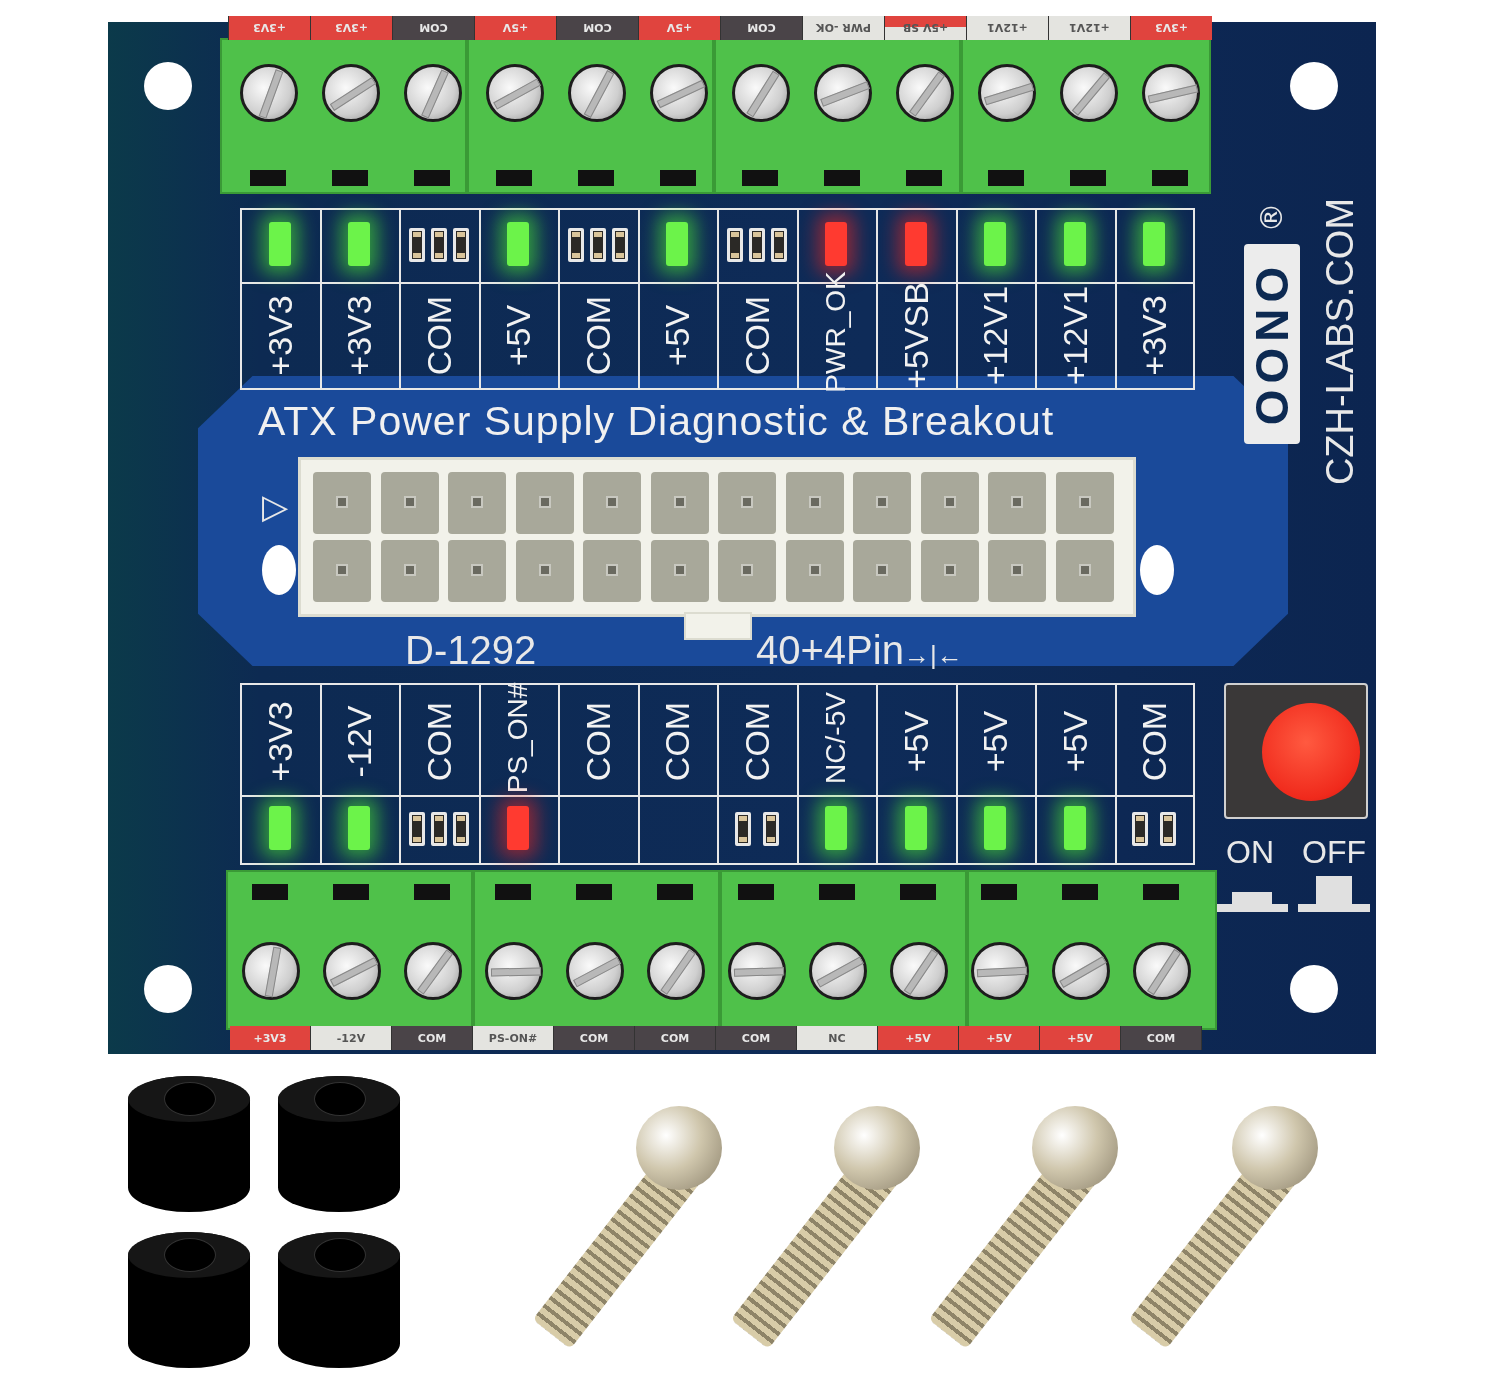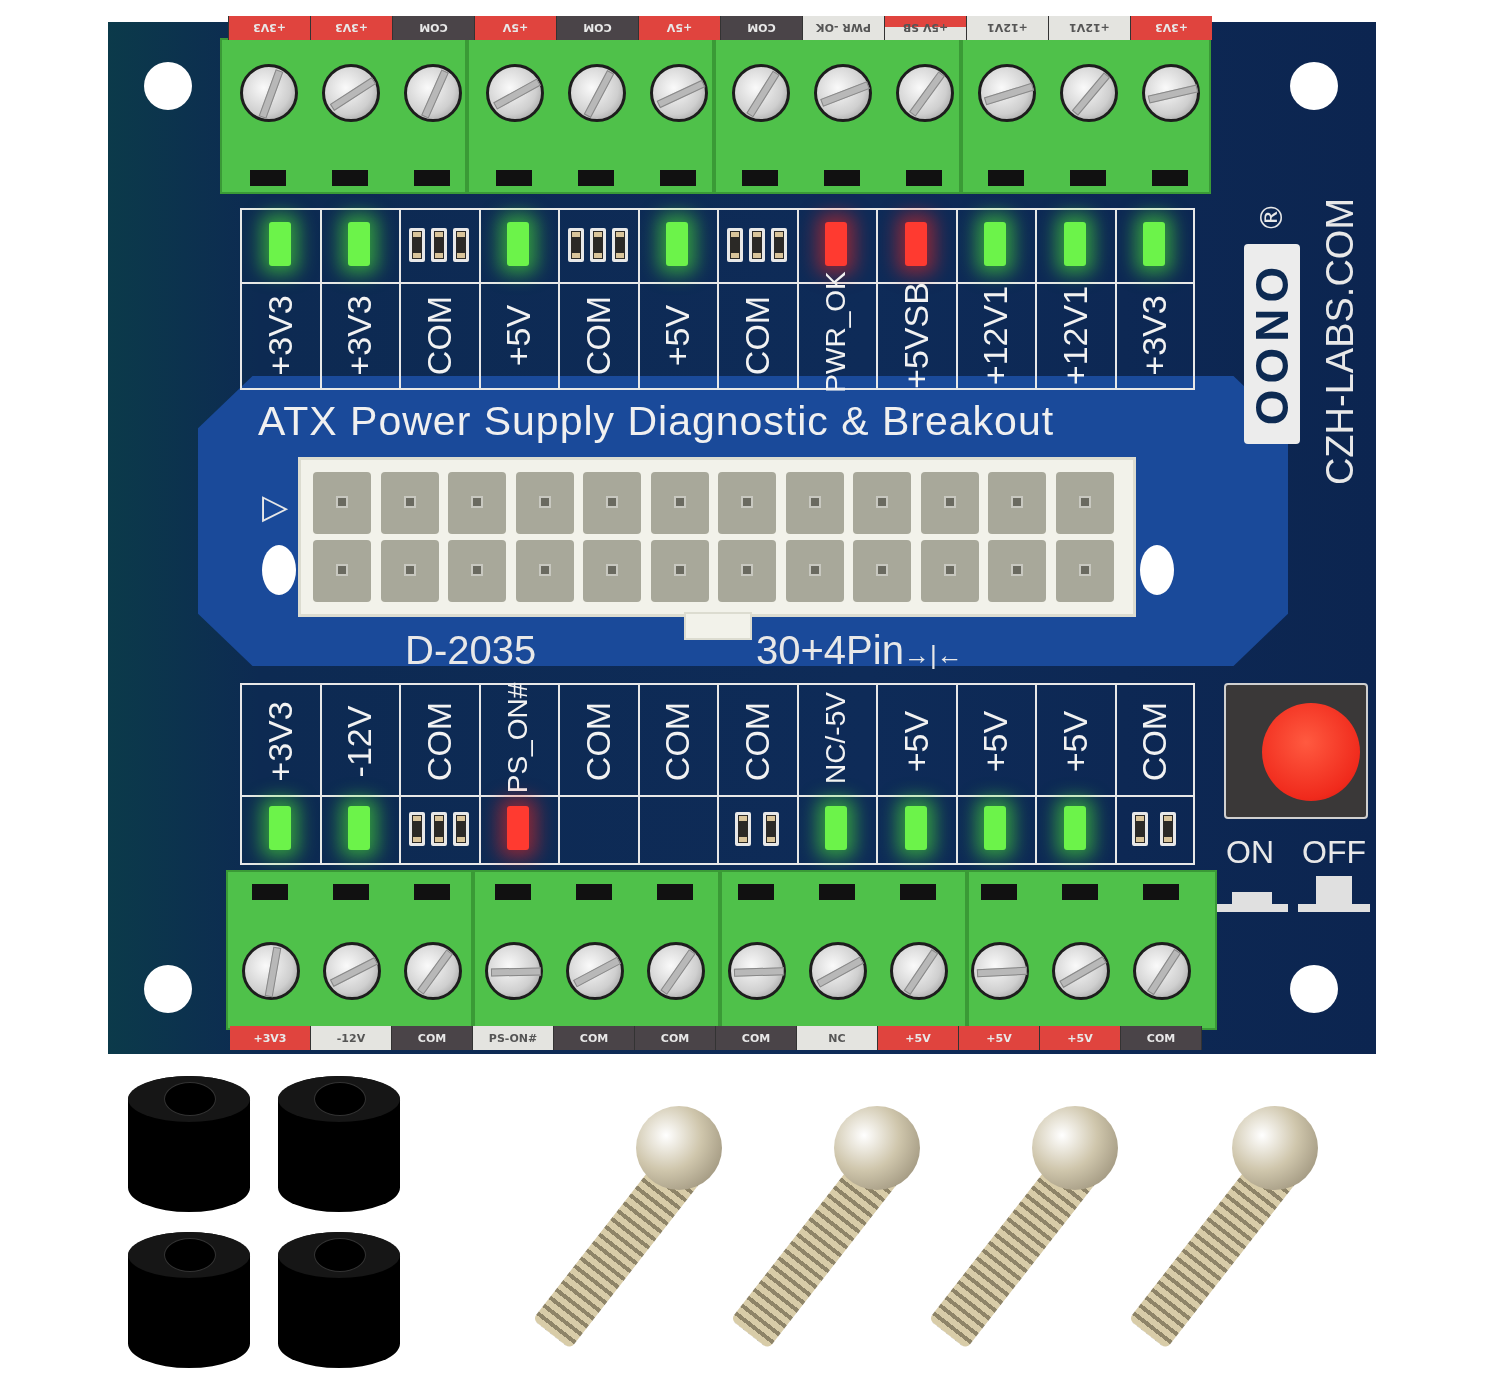--- a/index.html
+++ b/index.html
@@ -88,23 +88,23 @@
     <div class="pin" style="left: 282px; top: 80px;"></div>
     <div class="pin" style="left: 349.5px; top: 80px;"></div>
     <div class="pin" style="left: 417px; top: 80px;"></div>
     <div class="pin" style="left: 484.5px; top: 80px;"></div>
     <div class="pin" style="left: 552px; top: 80px;"></div>
     <div class="pin" style="left: 619.5px; top: 80px;"></div>
     <div class="pin" style="left: 687px; top: 80px;"></div>
     <div class="pin" style="left: 754.5px; top: 80px;"></div>
   </div>
 <div class="latch"></div>
-<div class="pcb-text" style="left:405px;top:628px;font-size:40px;">D-2035</div>
+<div class="pcb-text" style="left:405px;top:628px;font-size:40px;">D-1292</div>
 <div class="pcb-text" style="left:756px;top:628px;font-size:40px;">
-  <span>30+4Pin</span><span style="font-size:26px;">→|←</span>
+  <span>40+4Pin</span><span style="font-size:26px;">→|←</span>
 </div>
 
 <div class="reg">®</div>
 <div class="brand">
     <span>OONO</span>
   </div>
 <div class="url">CZH-LABS.COM</div>
 
 <div id="bot-grid"></div>
 

